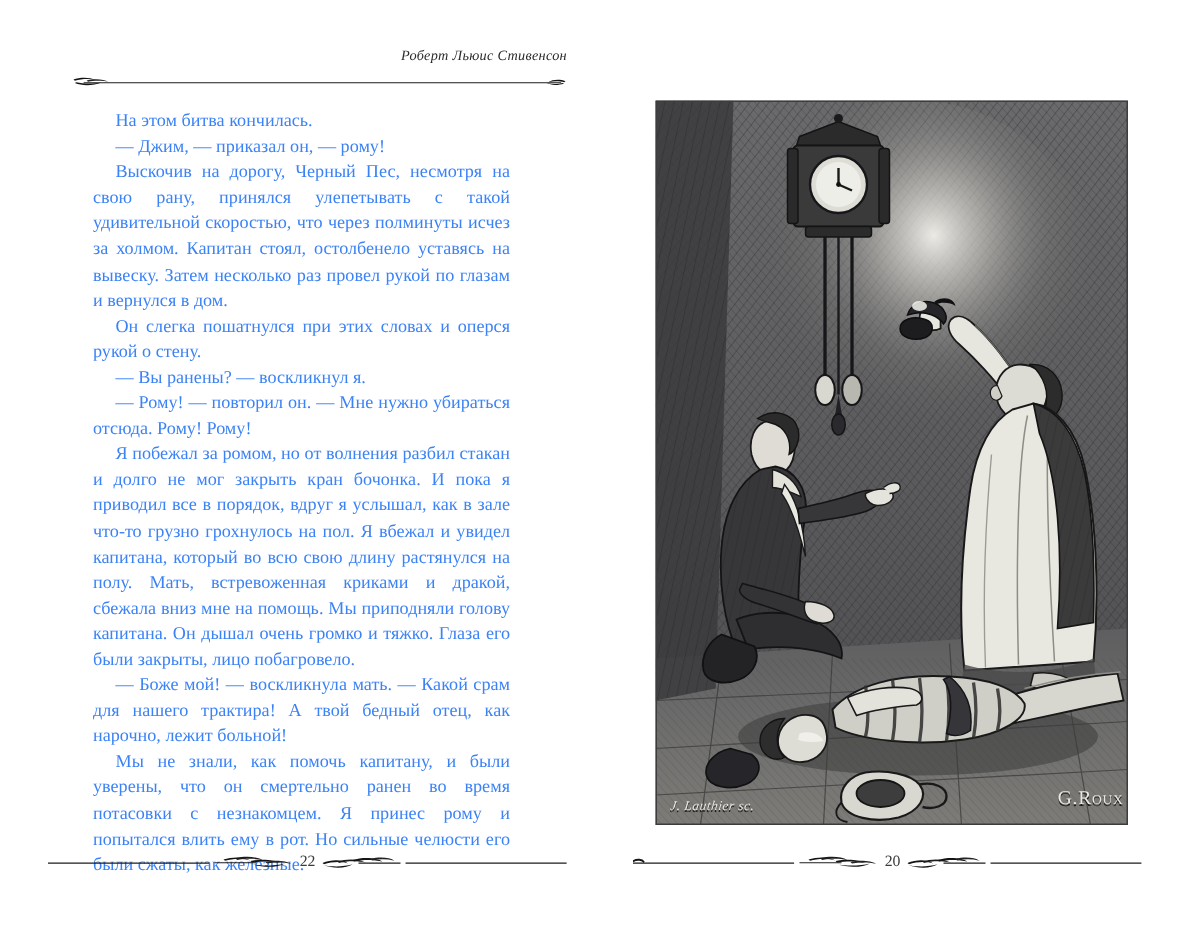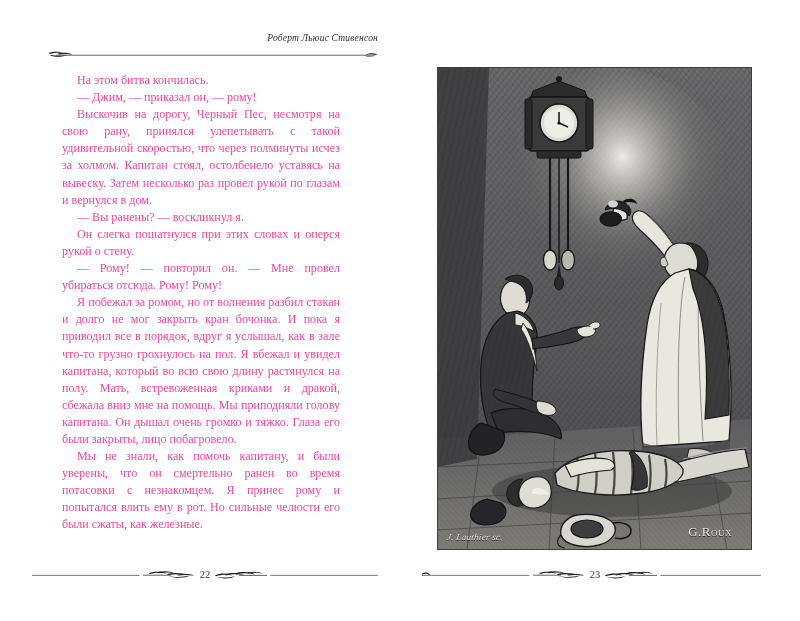--- a/index.html
+++ b/index.html
@@ -63,21 +63,21 @@
   
   .bodytext {
     position: absolute;
     left: 62px;
     top: 72px;
     width: 278px;
     font-size: 12.1px;
     line-height: 17.1px;
     text-align: justify;
     text-align-last: left;
-    color: #ec4899;
+    color: #3b82f6;
     -webkit-hyphens: none;
     hyphens: none;
   }
   .bodytext p {
     margin: 0;
     text-indent: 15px;
   }
 
   
   .illus-wrap {
@@ -103,21 +103,21 @@
     text-shadow: 0 1px 0 #1b1b1b;
     pointer-events: none;
   }
   .sig-artist {
     left: 10px; bottom: 8px;
     font-size: 9px;
     letter-spacing: 0.3px;
     transform: skewX(-6deg);
   }
   .sig-engraver {
-    right: 20px; bottom: 10px;
+    right: 3px; bottom: 10px;
     font-size: 13px;
     font-style: normal;
     font-variant: small-caps;
     letter-spacing: 0.5px;
     text-align: right;
   }
 
   
   .folio {
     position: absolute;
@@ -169,24 +169,25 @@
           <path d="M339 5.2 C335 3.6, 330 4.0, 327 5.8 C331 5.0, 335 4.9, 338 5.9 Z" fill="#141414"></path>
           <path d="M338 6.6 C334 8.0, 329 7.9, 326 6.4 C330 7.1, 334 7.2, 337 6.4 Z" fill="#141414"></path>
         </svg>
       </div>
     </div>
 
     <div class="bodytext">
       <p>На этом битва кончилась.</p>
       <p>— Джим, — приказал он, — рому!</p>
       <p>Выскочив на дорогу, Черный Пес, несмотря на свою рану, принялся улепетывать с такой удивительной скоростью, что через полминуты исчез за холмом. Капитан стоял, остолбенело уставясь на вывеску. Затем несколько раз провел рукой по глазам и вернулся в дом.</p>
+      <p>Он слегка пошатнулся при этих словах и оперся рукой о стену.</p>
       <p>— Вы ранены? — воскликнул я.</p>
-      <p>Он слегка пошатнулся при этих словах и оперся рукой о стену.</p>
-      <p>— Рому! — повторил он. — Мне провел убираться отсюда. Рому! Рому!</p>
+      <p>— Рому! — повторил он. — Мне нужно убираться отсюда. Рому! Рому!</p>
       <p>Я побежал за ромом, но от волнения разбил стакан и долго не мог закрыть кран бочонка. И пока я приводил все в порядок, вдруг я услышал, как в зале что-то грузно грохнулось на пол. Я вбежал и увидел капитана, который во всю свою длину растянулся на полу. Мать, встревоженная криками и дракой, сбежала вниз мне на помощь. Мы приподняли голову капитана. Он дышал очень громко и тяжко. Глаза его были закрыты, лицо побагровело.</p>
+      <p>— Боже мой! — воскликнула мать. — Какой срам для нашего трактира! А твой бедный отец, как нарочно, лежит больной!</p>
       <p>Мы не знали, как помочь капитану, и были уверены, что он смертельно ранен во время потасовки с незнакомцем. Я принес рому и попытался влить ему в рот. Но сильные челюсти его были сжаты, как железные.</p>
     </div>
 
     <div class="folio">
       <div class="folio-rule">
         <svg viewBox="0 0 160 14" preserveAspectRatio="none">
           <path d="M0 7.4 L158 7.4" stroke="#1d1d1d" stroke-width="0.7" fill="none"></path>
         </svg>
       </div>
       <div class="orn-left">
@@ -405,21 +406,21 @@
       <div class="orn-left">
         <svg viewBox="0 0 56 14">
           <path d="M2 7.2 L30 7.2" stroke="#1d1d1d" stroke-width="0.7" fill="none"></path>
           <path d="M8 5.0 C14 3.0, 22 3.2, 26 5.6 C21 4.4, 14 4.4, 9 5.9 Z" fill="#141414"></path>
           <path d="M16 4.2 C22 2.6, 30 3.0, 34 5.4 C29 4.2, 22 4.2, 17 5.3 Z" fill="#1c1c1c"></path>
           <path d="M26 6.0 C33 4.4, 42 5.0, 46 7.4 C41 6.0, 33 6.0, 27 7.0 Z" fill="#141414"></path>
           <path d="M27 8.0 C34 10.6, 44 10.4, 49 7.6 C43 9.2, 34 9.4, 28 8.3 Z" fill="#141414"></path>
           <path d="M36 6.6 C42 5.2, 50 5.8, 53 7.8 C48 6.8, 42 6.8, 37 7.6 Z" fill="#232323"></path>
         </svg>
       </div>
-      <div class="folio-num">23</div>
+      <div class="folio-num">20</div>
       <div class="orn-right">
         <svg viewBox="0 0 56 14">
           <path d="M2 7.4 C8 4.6, 16 5.0, 19 7.6 C15 6.2, 8 6.4, 3 8.2 Z" fill="#141414"></path>
           <path d="M3 8.8 C9 11.2, 18 11.0, 22 8.2 C17 9.8, 9 10.0, 4 9.0 Z" fill="#141414"></path>
           <path d="M12 6.4 C18 4.2, 27 4.6, 31 7.2 C26 5.8, 18 5.8, 13 7.4 Z" fill="#1c1c1c"></path>
           <path d="M22 5.4 C29 3.2, 38 3.8, 42 6.4 C36 5.0, 29 5.0, 23 6.4 Z" fill="#141414"></path>
           <path d="M34 4.6 C40 3.0, 47 3.6, 50 5.8 C45 4.6, 40 4.6, 35 5.6 Z" fill="#232323"></path>
           <path d="M26 7.4 L54 7.4" stroke="#1d1d1d" stroke-width="0.7" fill="none"></path>
         </svg>
       </div>

